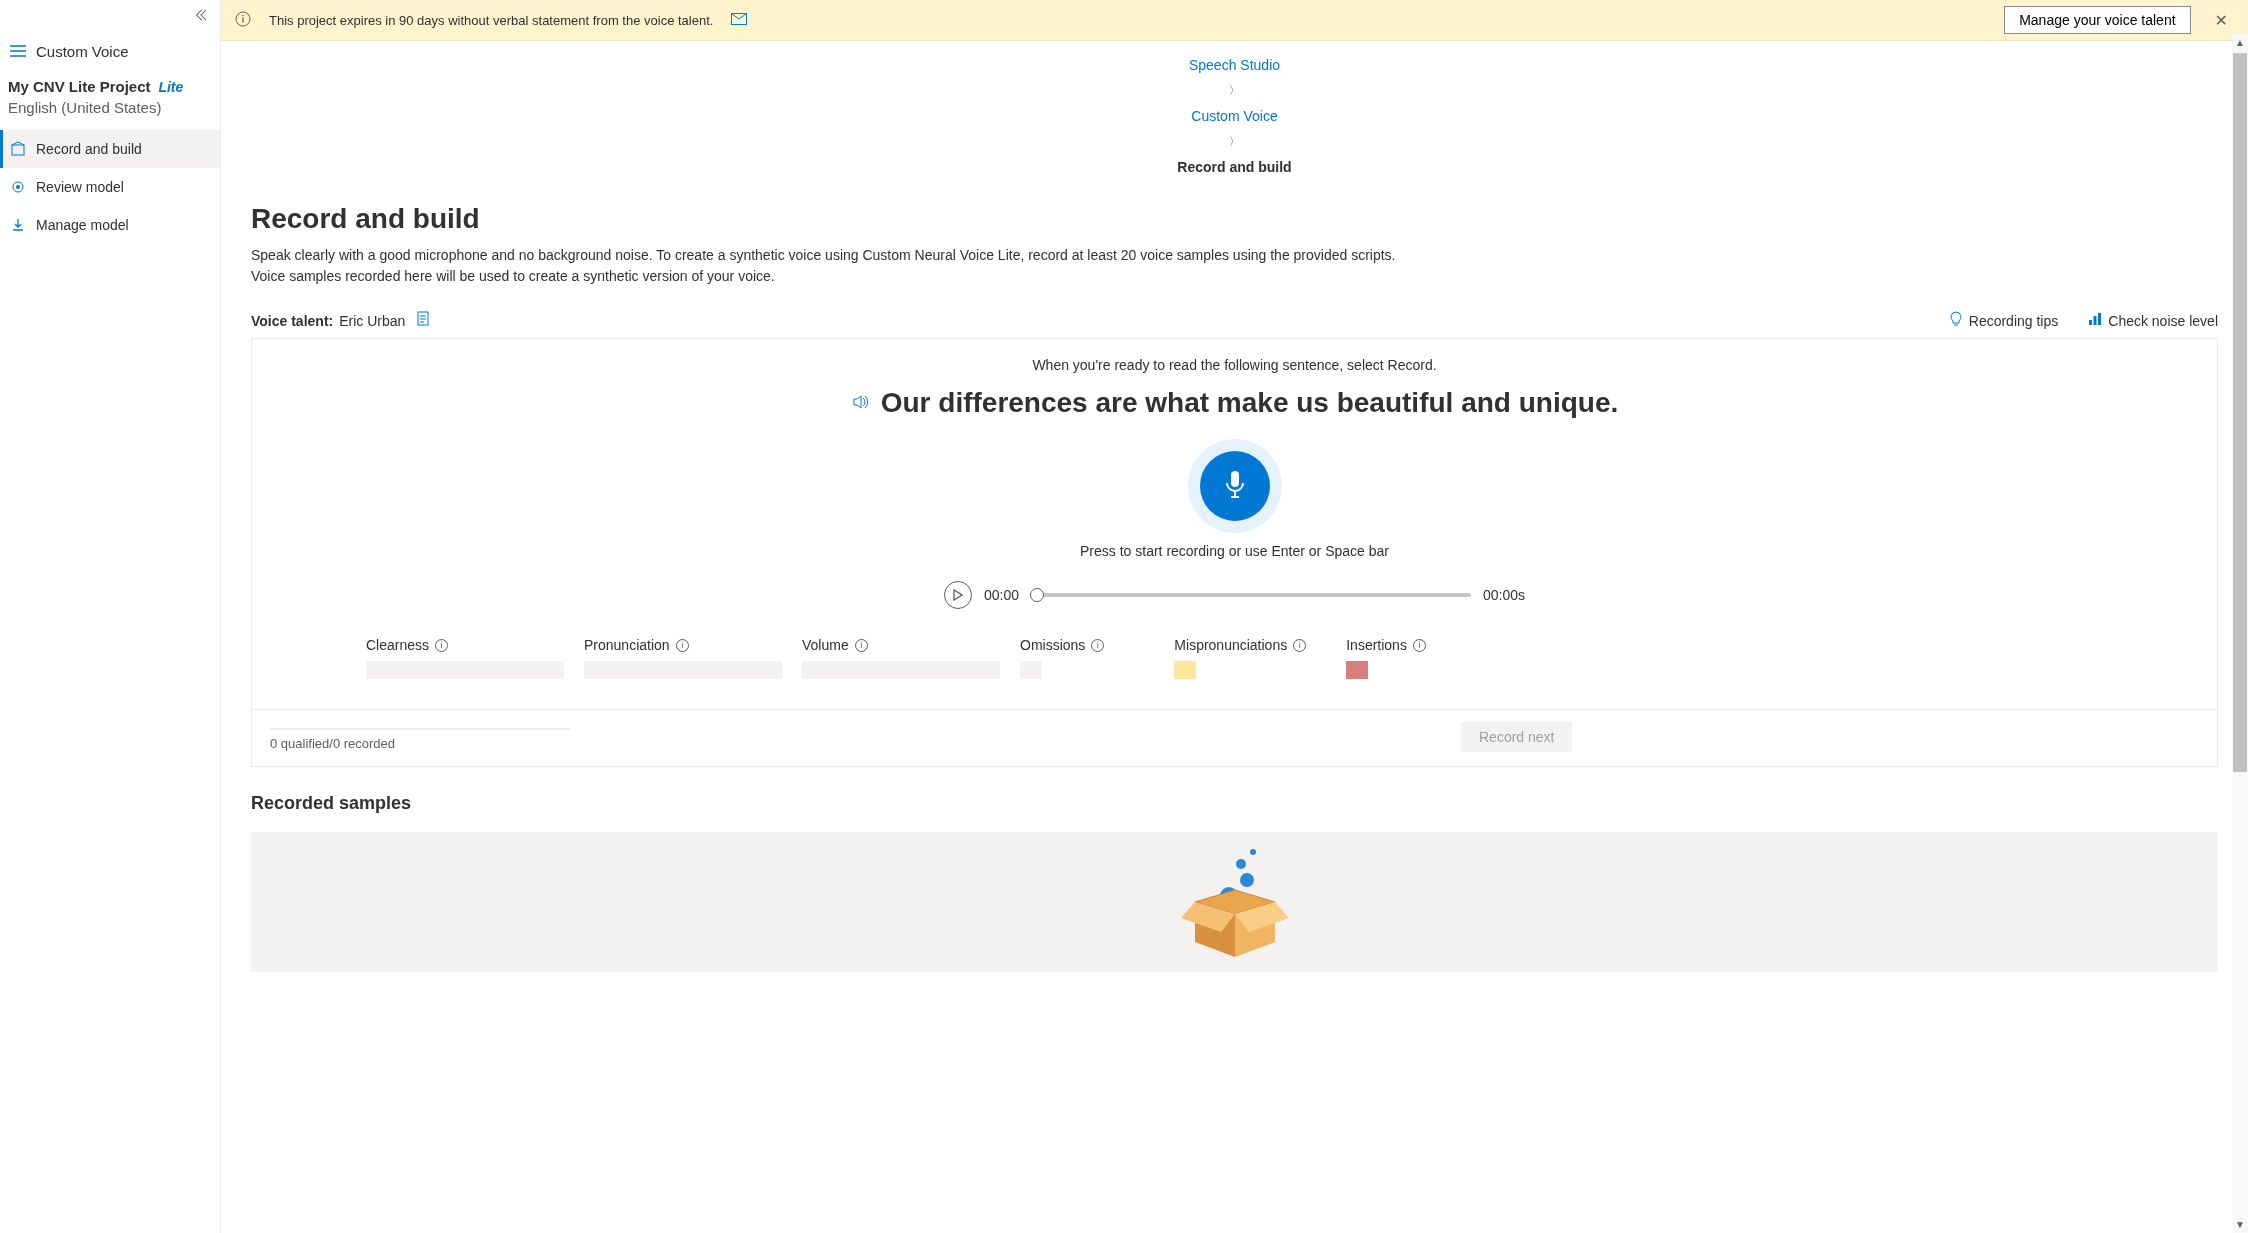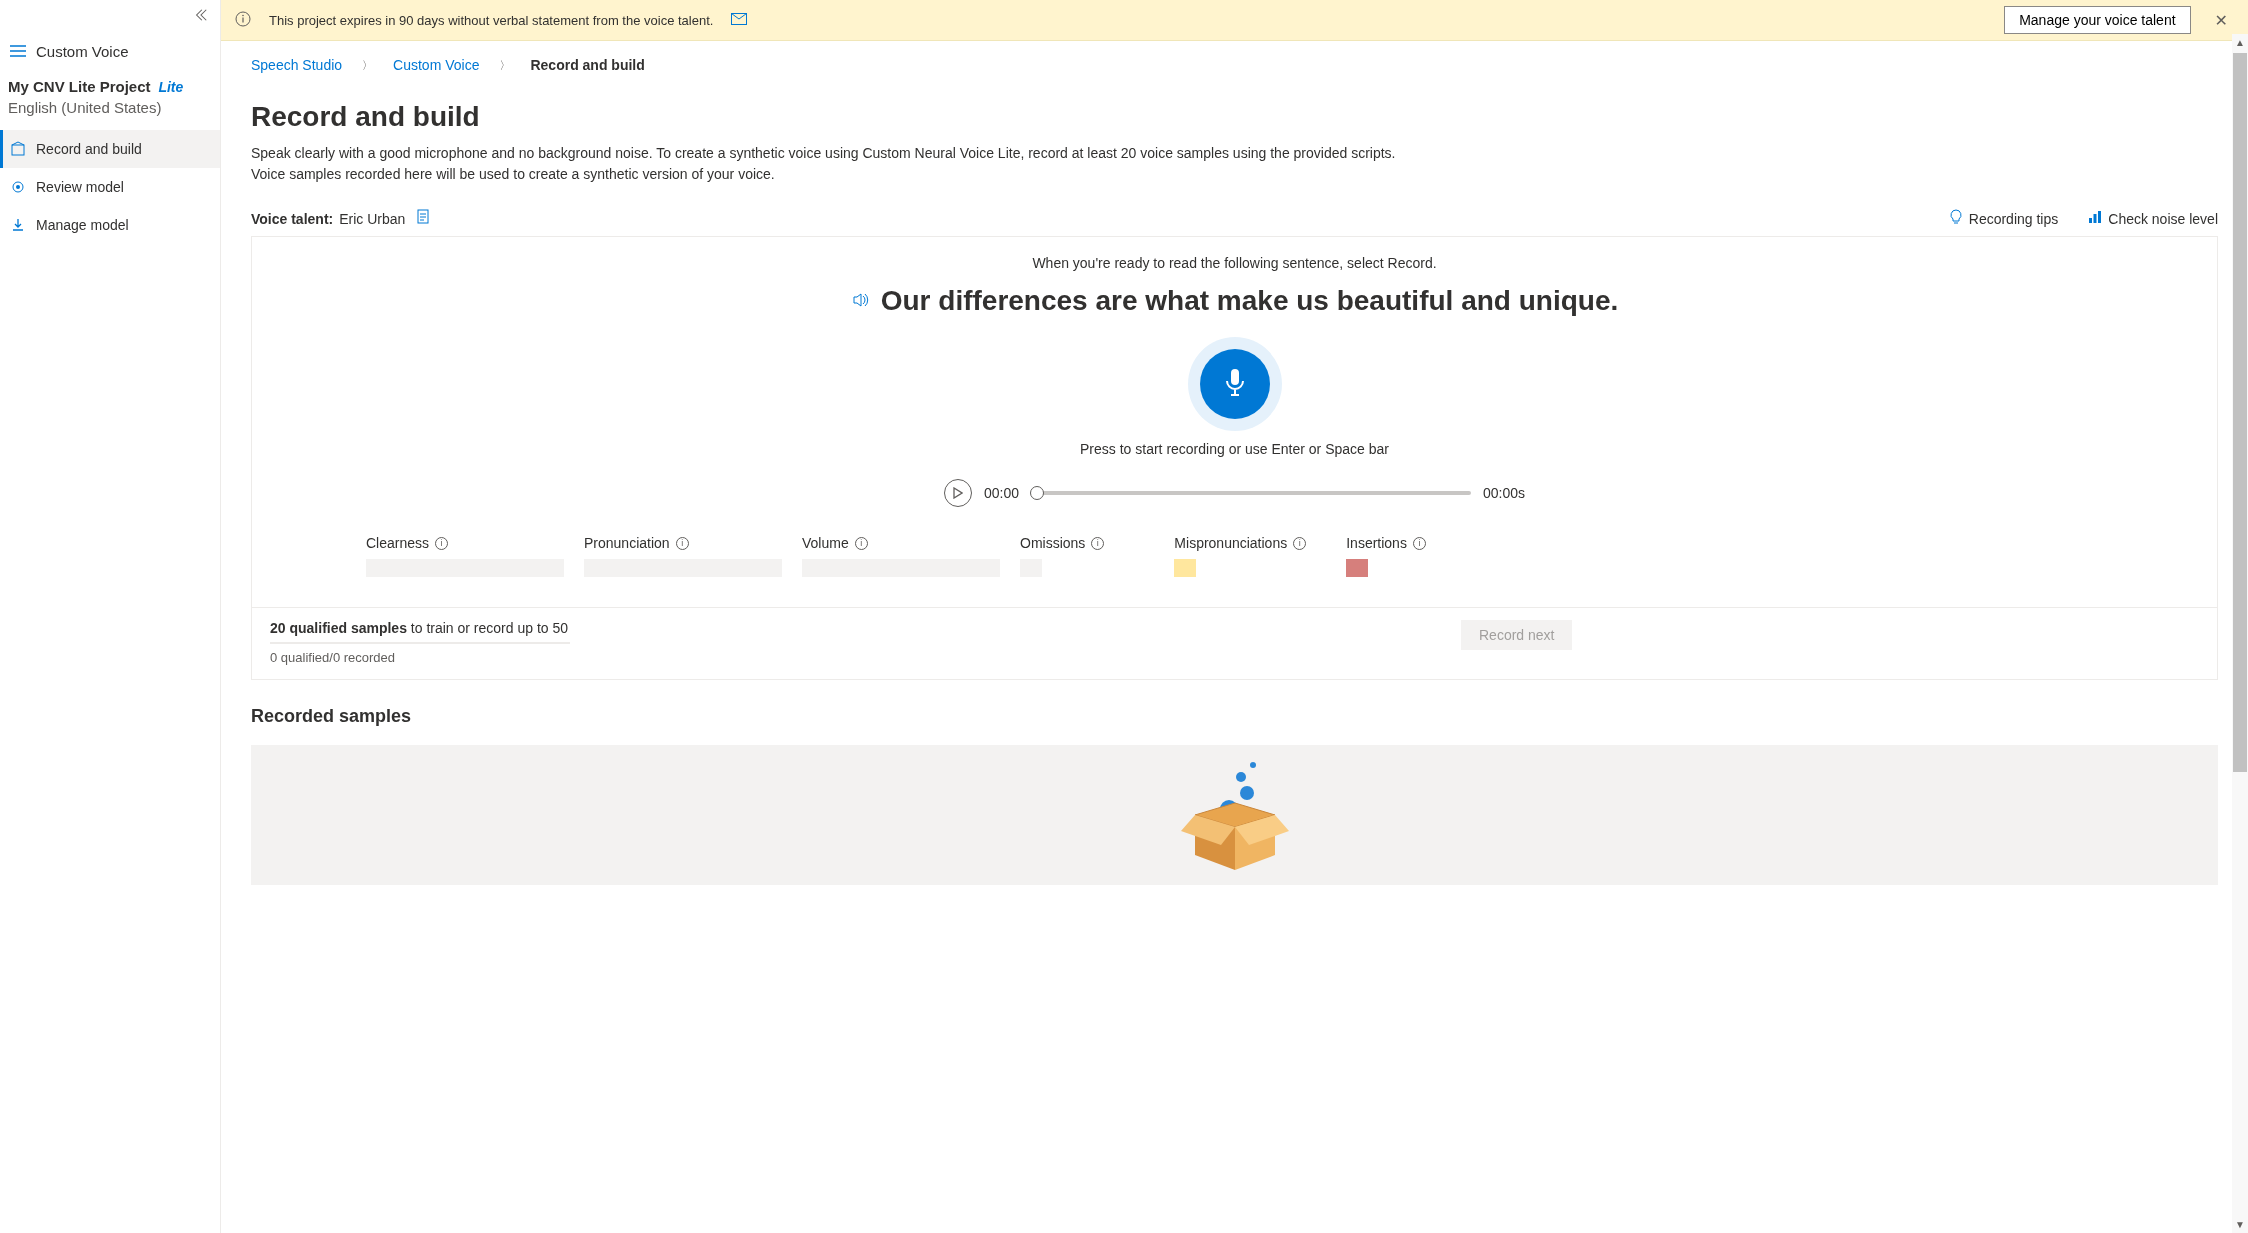--- a/index.html
+++ b/index.html
@@ -76,23 +76,24 @@
       font-size: 14px;
       cursor: pointer;
       font-family: inherit;
     }
     .close-notice { color: #605e5c; cursor: pointer; padding: 0 6px; font-size: 16px; }
 
     .content-scroll { flex: 1; overflow-y: auto; padding: 0 30px 30px; }
     .breadcrumb {
       display: flex;
       align-items: center;
-      gap: 20px;
+      gap: 10px;
       padding: 16px 0 10px;
       font-size: 14px;
+      flex-direction: column;
     }
     .breadcrumb a { color: #0078d4; text-decoration: none; cursor: pointer; }
     .breadcrumb .chev { color: #605e5c; font-size: 11px; }
     .breadcrumb .current { font-weight: 600; color: #323130; }
 
     .page-title { font-size: 28px; font-weight: 600; margin-top: 18px; }
     .page-desc { font-size: 14px; color: #323130; margin-top: 10px; line-height: 1.5; max-width: 1160px; }
 
     .talent-row {
       display: flex;
@@ -406,23 +407,20 @@
                   <span>Insertions</span>
                   <span class="info-circle">i</span>
                 </div>
               <div class="metric-bar m-small bar-red"></div>
             </div>
           </div>
         </div>
 
         <div class="card-bottom">
           <div class="left-col">
-            <div class="samples-req">
-              <b>20 qualified samples</b><span> to train or record up to 50</span>
-            </div>
             <div class="progress-thin"></div>
             <div class="samples-sub">0 qualified/0 recorded</div>
           </div>
           <button class="record-next" disabled="">Record next</button>
         </div>
       </div>
 
       <h2 class="section-title">Recorded samples</h2>
       <div class="empty-box">
         <span>

